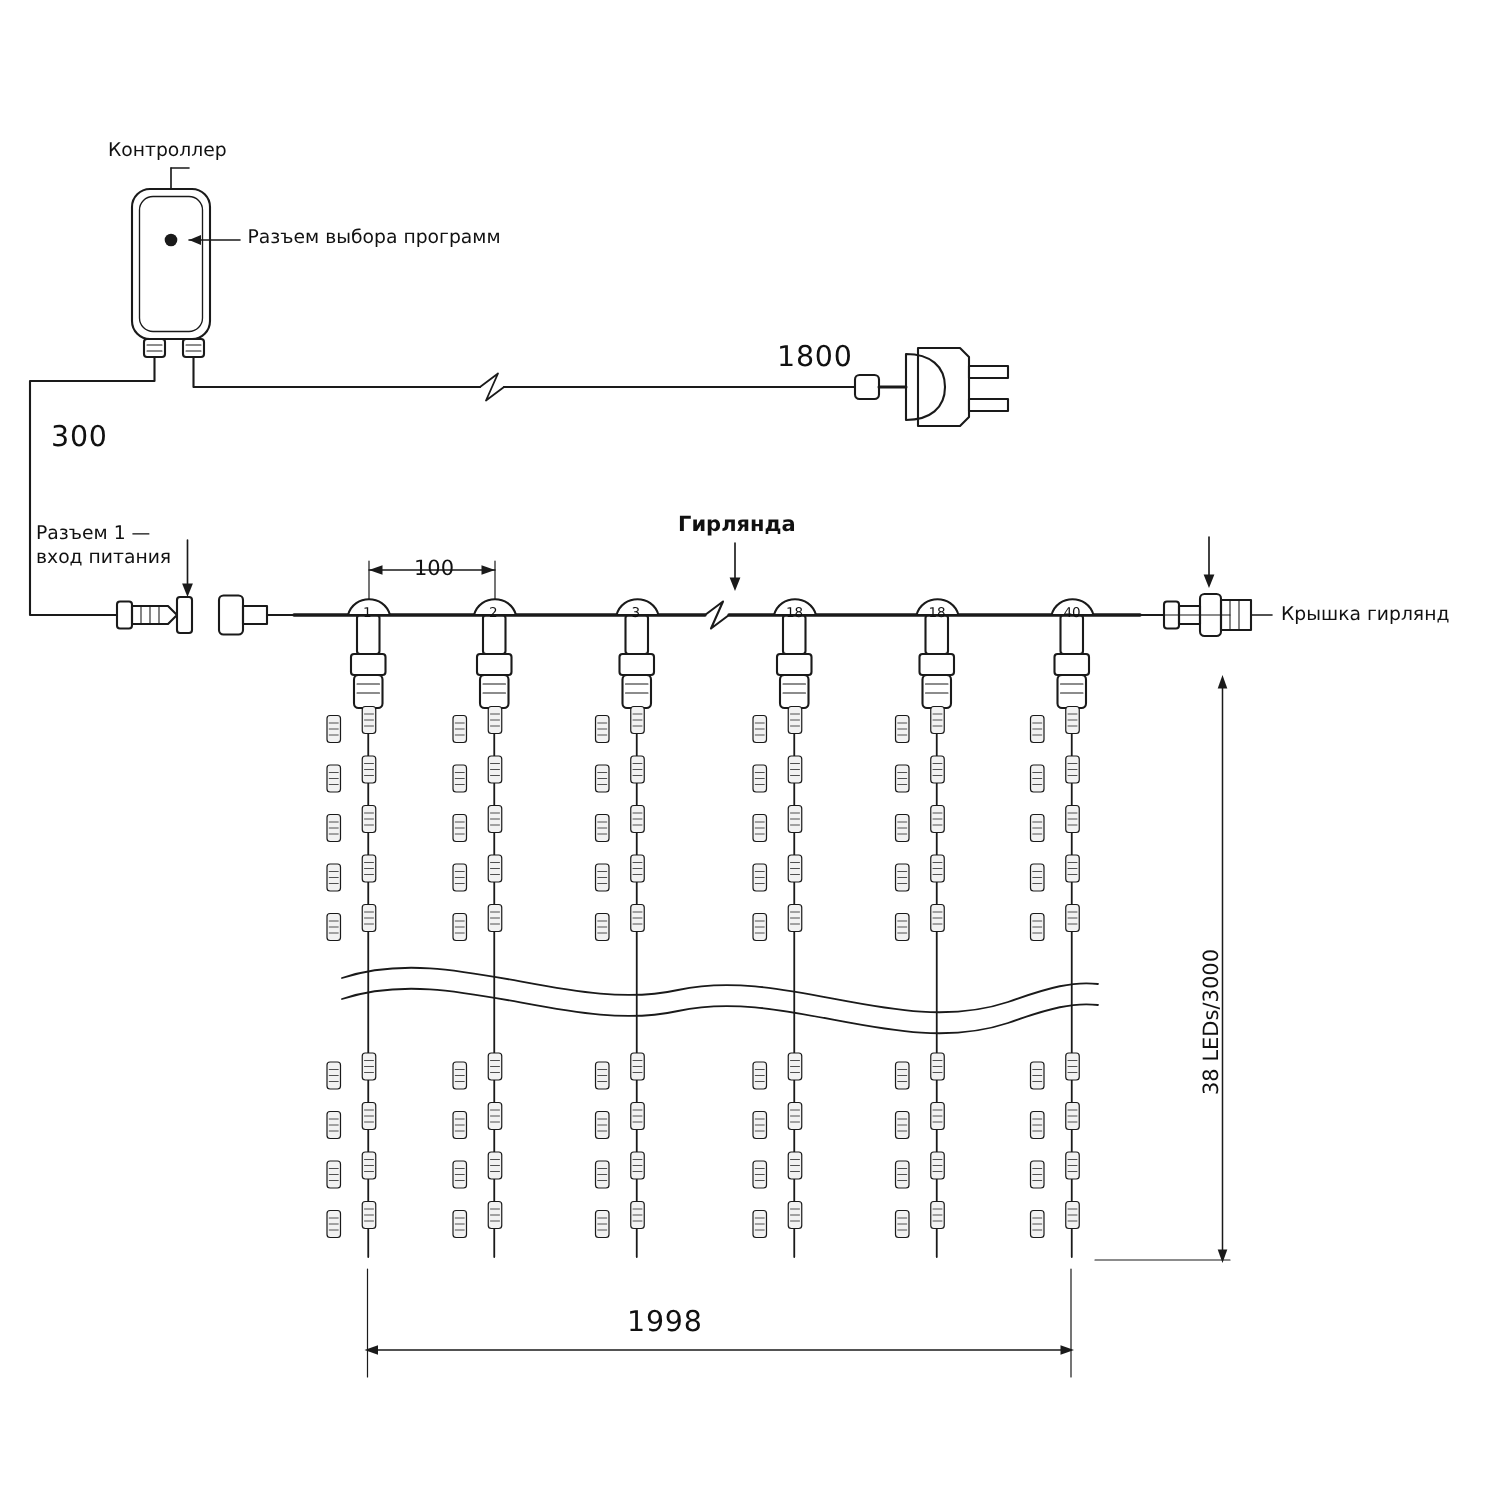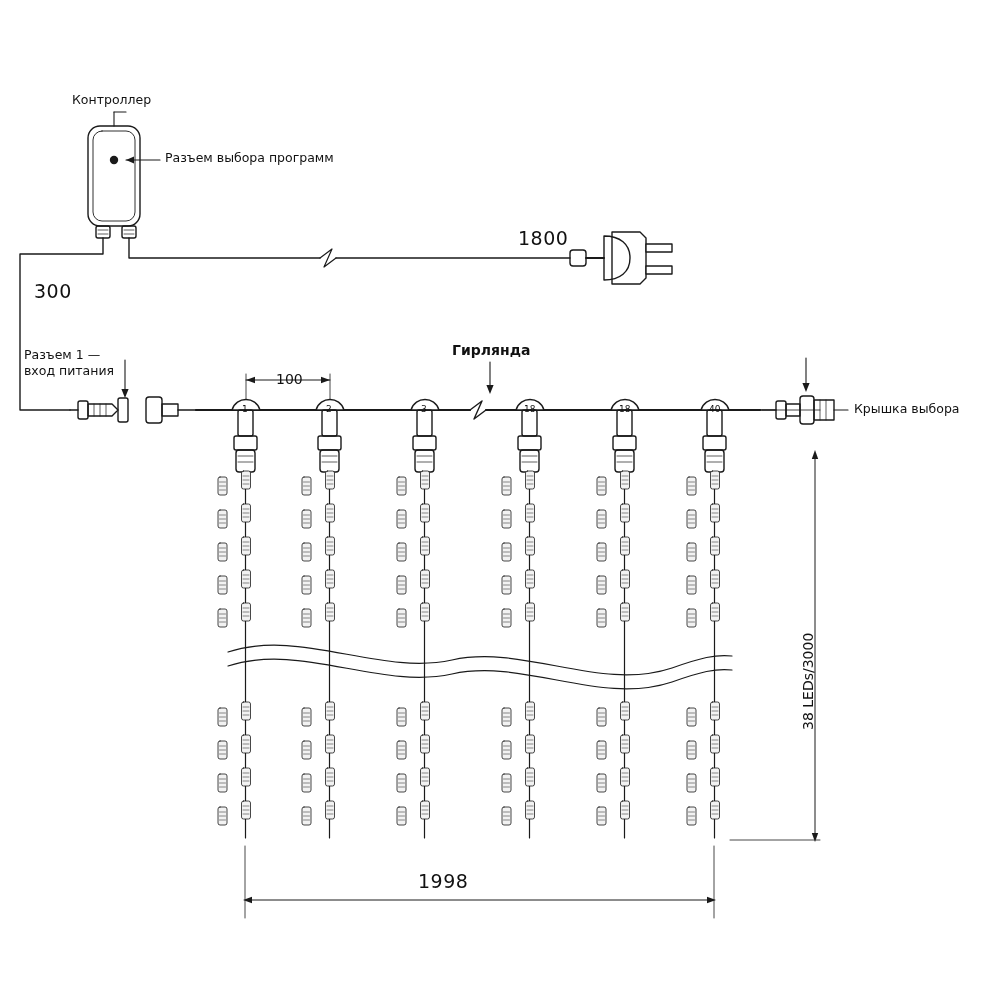--- a/index.html
+++ b/index.html
@@ -420,21 +420,21 @@
     </g>
   </svg>
 
   <div class="lbl lbl-sm" style="left:72px; top:92px;">Контроллер</div>
   <div class="lbl lbl-sm" style="left:165px; top:150px;">Разъем выбора программ</div>
   <div class="lbl lbl-lg" style="left:518px; top:227px;">1800</div>
   <div class="lbl lbl-lg" style="left:34px; top:280px;">300</div>
   <div class="lbl lbl-sm" style="left:24px; top:331px;margin-top:16px;">Разъем 1 —
 вход питания</div>
   <div class="lbl lbl-md" style="left:452px; top:342px;font-weight:bold;">Гирлянда</div>
-  <div class="lbl lbl-sm" style="left:854px; top:401px;">Крышка выбора</div>
+  <div class="lbl lbl-sm" style="left:854px; top:401px;">Крышка гирлянд</div>
   <div class="lbl lbl-md" style="left:276px; top:371px;">100</div>
   <div class="lbl lbl-md rot" style="left:800px; top:730px;">38 LEDs/3000</div>
   <div class="lbl lbl-lg" style="left:418px; top:870px;">1998</div>
 
   <div class="lbl lbl-num" style="left:242px; top:404px;">1</div>
   <div class="lbl lbl-num" style="left:326px; top:404px;">2</div>
   <div class="lbl lbl-num" style="left:421px; top:404px;">3</div>
   <div class="lbl lbl-num" style="left:524px; top:404px;">18</div>
   <div class="lbl lbl-num" style="left:619px; top:404px;">18</div>
   <div class="lbl lbl-num" style="left:709px; top:404px;">40</div>

